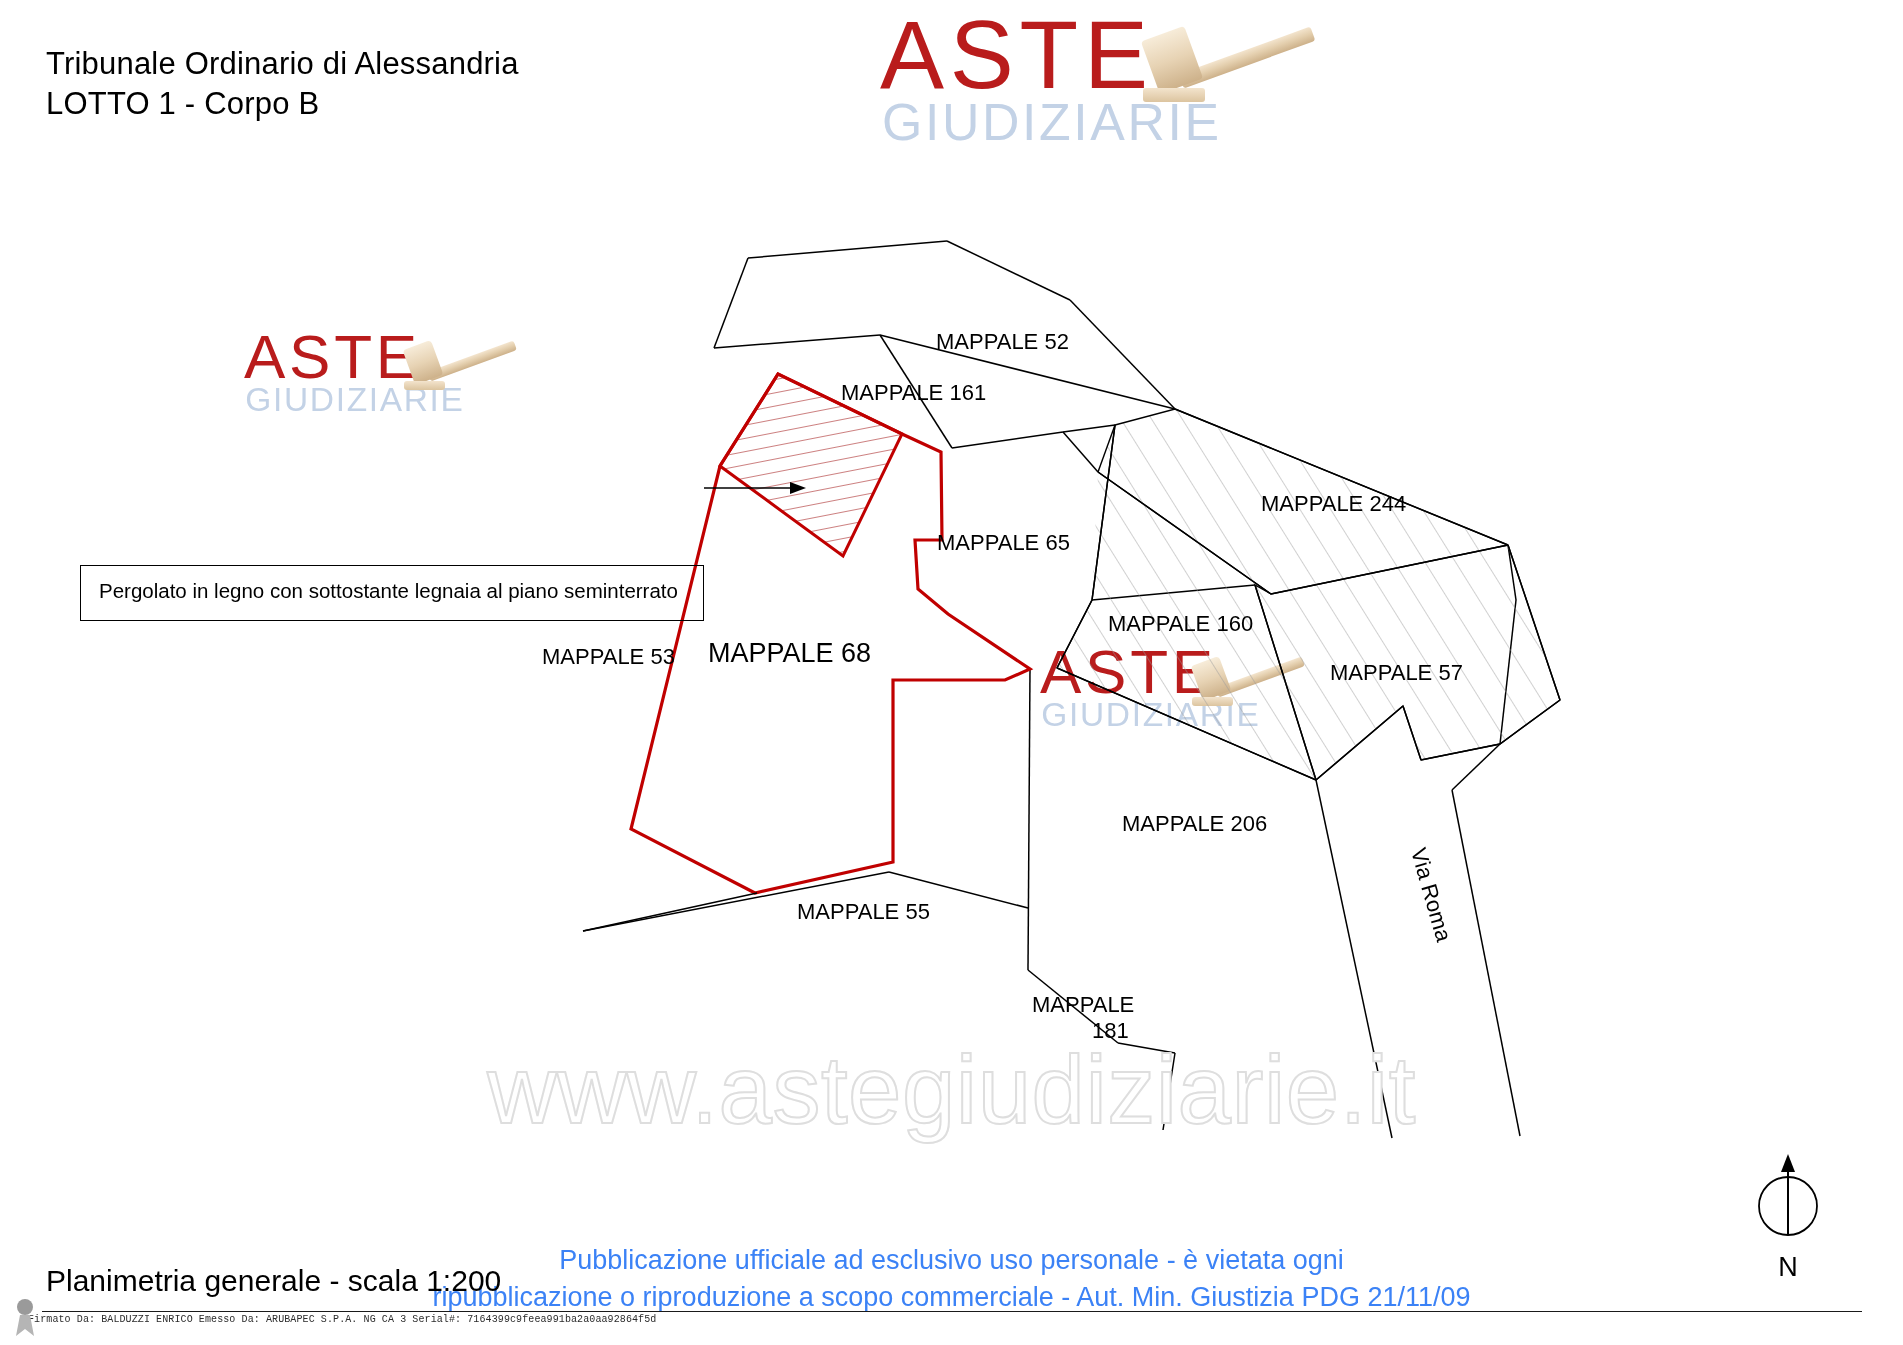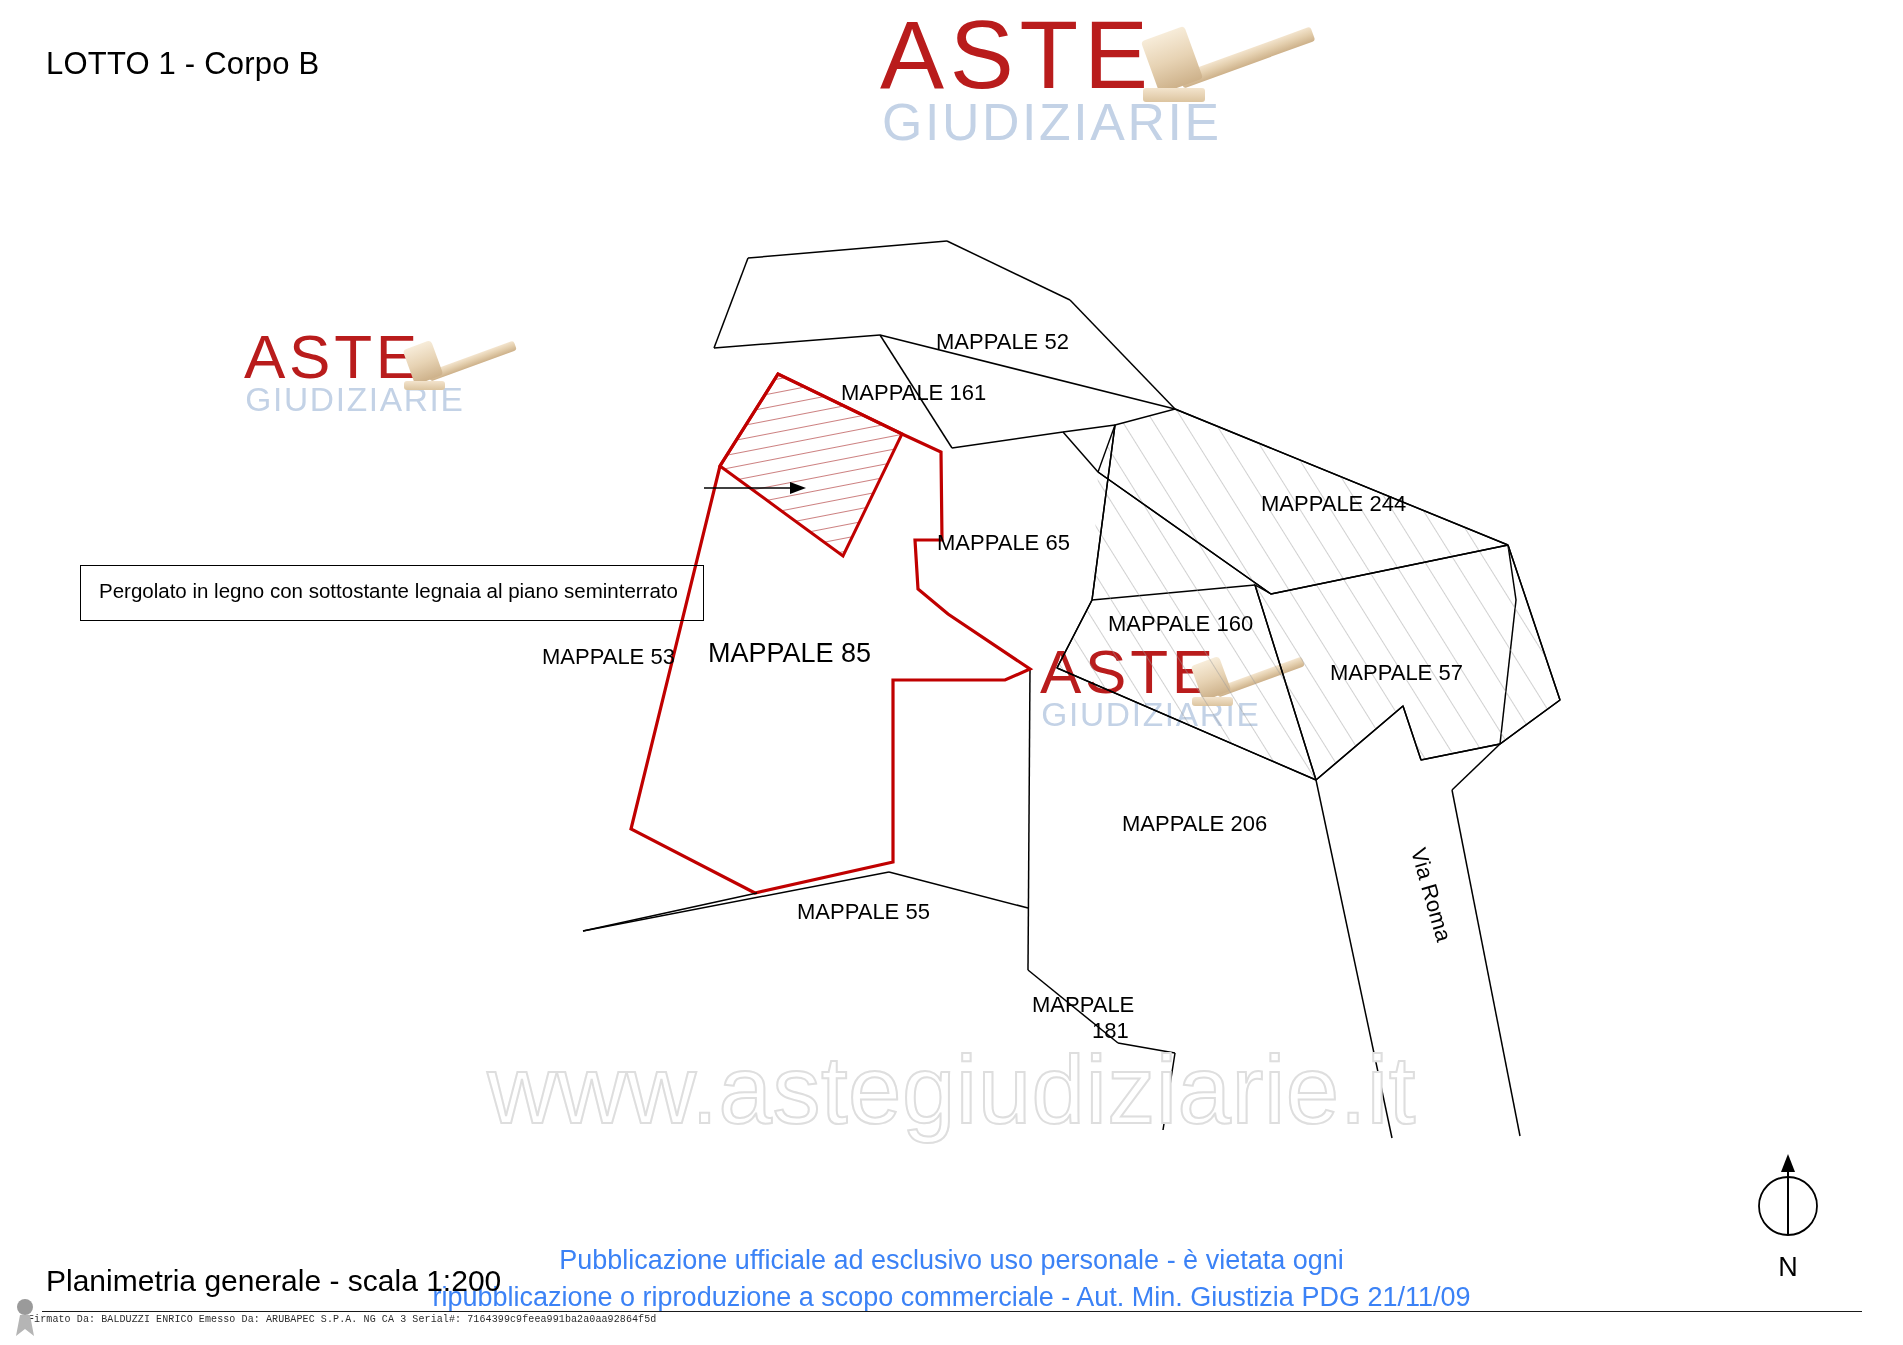--- a/index.html
+++ b/index.html
@@ -194,20 +194,21 @@
     text-align: center;
     font-size: 27px;
   }
 </style>
 </head>
 <body>
 
 <div id="page">
 
   <div id="header">
+    <span class="hline">Tribunale Ordinario di Alessandria</span>
     <span class="hline">LOTTO 1 - Corpo B</span>
   </div>
 
   <div class="wm-logo" style="left:880px; top:14px; font-size:96px;">
     <span class="wm-aste">ASTE</span>
     <span class="wm-giud">GIUDIZIARIE</span>
   </div>
   <div class="gavel" style="left:1125px; top:16px; width:190px; height:90px;">
     <div class="handle" style="left:52px; top:34px; width:140px; height:15px; transform:rotate(-20deg);"></div>
     <div class="head" style="left:24px; top:16px; width:46px;  height:56px; transform:rotate(-20deg);"></div>
@@ -334,21 +335,21 @@
     </g>
   </svg>
 
   <div class="maplabel" style="left:936px; top:329px;">MAPPALE 52</div>
   <div class="maplabel" style="left:841px; top:380px;">MAPPALE 161</div>
   <div class="maplabel" style="left:1261px; top:491px;">MAPPALE 244</div>
   <div class="maplabel" style="left:937px; top:530px;">MAPPALE 65</div>
   <div class="maplabel" style="left:1108px; top:611px;">MAPPALE 160</div>
   <div class="maplabel" style="left:1330px; top:660px;">MAPPALE 57</div>
   <div class="maplabel" style="left:542px; top:644px;">MAPPALE 53</div>
-  <div class="maplabel big" style="left:708px; top:638px;">MAPPALE 85</div>
+  <div class="maplabel big" style="left:708px; top:638px;">MAPPALE 68</div>
   <div class="maplabel" style="left:1122px; top:811px;">MAPPALE 206</div>
   <div class="maplabel" style="left:797px; top:899px;">MAPPALE 55</div>
   <div class="maplabel" style="left:1032px; top:992px;">MAPPALE</div>
   <div class="maplabel" style="left:1092px; top:1018px;">181</div>
 
   <div class="maplabel vert" style="left:1430px; top:845px; transform: rotate(74deg);">Via Roma</div>
 
   <div id="callout">
     <div class="ctext">Pergolato in legno con sottostante legnaia al piano seminterrato</div>
   </div>

